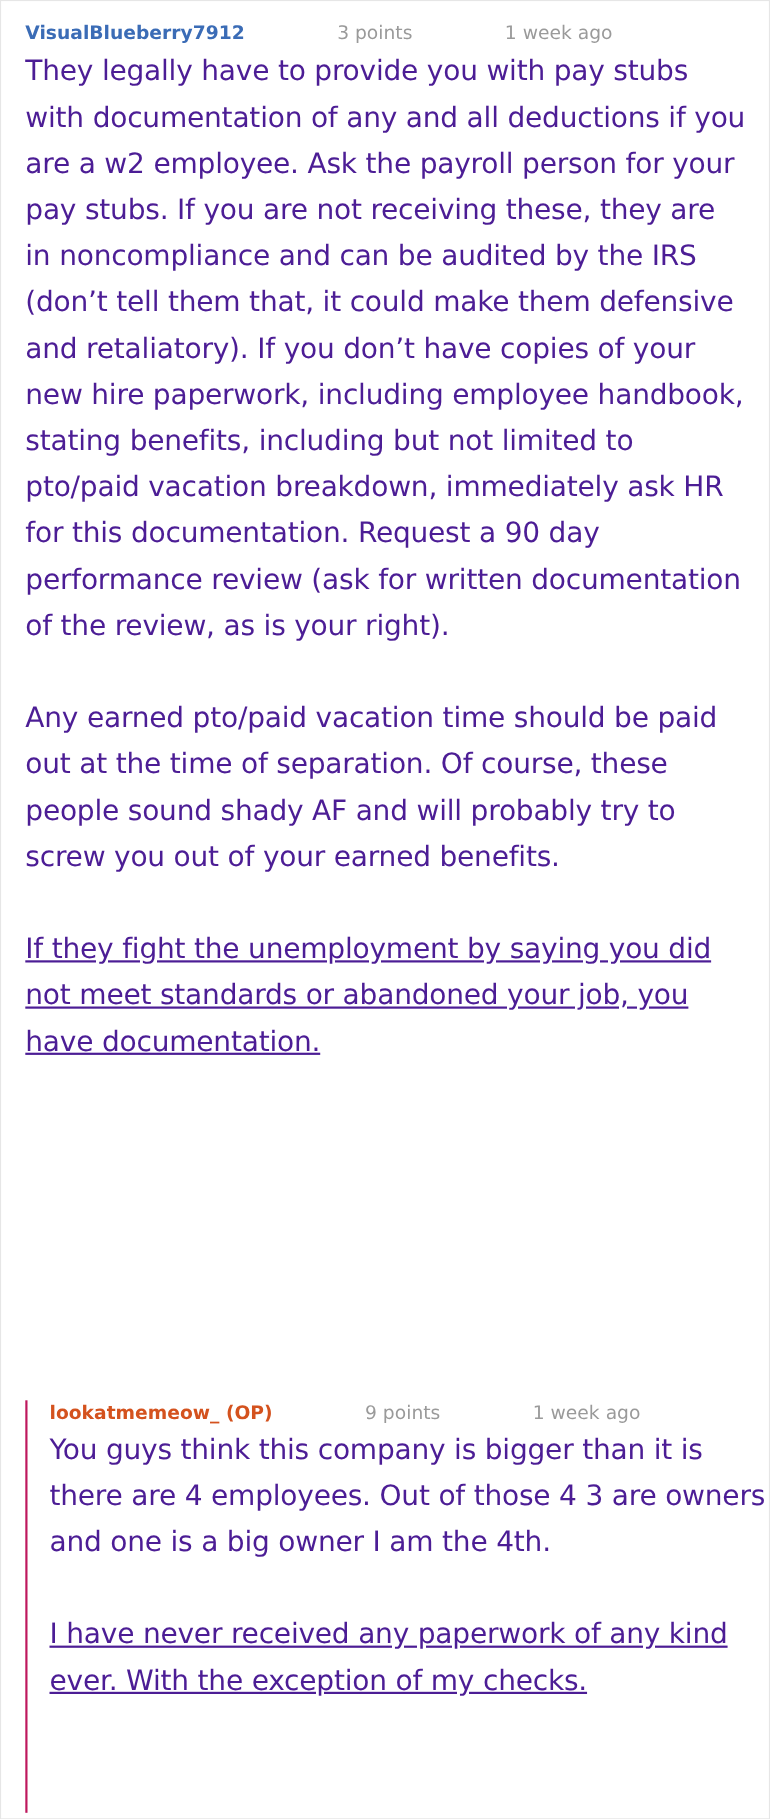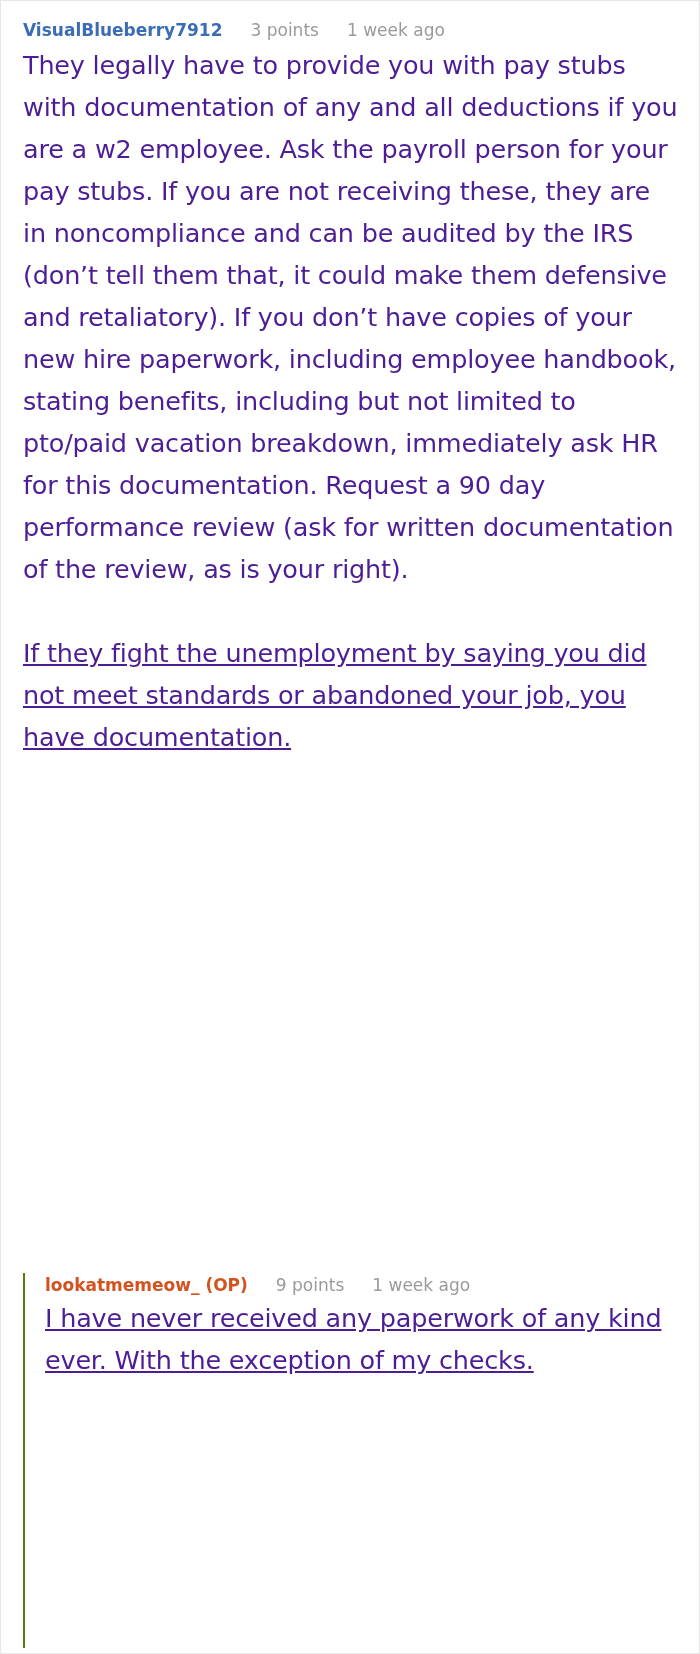--- a/index.html
+++ b/index.html
@@ -2,56 +2,58 @@
 <html><head>
   <meta charset="utf-8">
   <style>
     html, body { margin: 0; padding: 0; background: #ffffff; }
     body { width: 700px; height: 1654px; overflow: hidden; font-family: "DejaVu Sans", sans-serif; }
     .card {
       position: absolute; left: 0; top: 0; width: 698px; height: 1652px;
       border: 1px solid #e6e6e6; background: #fff; box-sizing: content-box;
     }
     .comment { position: absolute; left: 22px; right: 20px; top: 16px; }
-    .meta { display: flex; align-items: baseline; height: 26px; font-size: 17px; line-height: 26px; }
+    .meta { display: flex; align-items: baseline; height: 26px; font-size: 17px; line-height: 26px; gap: 44px; }
     .author { font-weight: bold; color: #3b6cb6; }
-    .points, .time { color: #9a9a9a; margin-left: 28px; }
+    .points, .time { color: #9a9a9a; margin-left: 40px; }
     .time { }
     .body { color: #4c1d95; font-size: 25.5px; line-height: 42px; margin-top: 1px; letter-spacing: -0.2px; }
     .body p { margin: 0 0 42px 0; }
     .body p:last-child { margin-bottom: 0; text-decoration: underline; }
     .reply {
       position: absolute; left: 22px; right: 0px; top: 1272px;
-      border-left: 2px solid #4d7c0f; padding-left: 20px; height: 375px;
+      border-left: 2px solid #be185d; padding-left: 20px; height: 375px;
     }
     .reply .author { color: #d4521e; }
     .reply .meta { height: 24px; line-height: 24px; font-size: 17px; }
     .reply .body { margin-top: 0; }
   </style>
 </head>
 <body>
 
 <div class="card">
 
   <div class="comment">
     <div class="meta">
       <span class="author">VisualBlueberry7912</span>
       <span class="points">3 points</span>
       <span class="time">1 week ago</span>
     </div>
     <div class="body">
       <p>They legally have to provide you with pay stubs with documentation of any and all deductions if you are a w2 employee. Ask the payroll person for your pay stubs. If you are not receiving these, they are in noncompliance and can be audited by the IRS (don’t tell them that, it could make them defensive and retaliatory). If you don’t have copies of your new hire paperwork, including employee handbook, stating benefits, including but not limited to pto/paid vacation breakdown, immediately ask HR for this documentation. Request a 90 day performance review (ask for written documentation of the review, as is your right).</p>
+      <p>Any earned pto/paid vacation time should be paid out at the time of separation. Of course, these people sound shady AF and will probably try to screw you out of your earned benefits.</p>
       <p>If they fight the unemployment by saying you did not meet standards or abandoned your job, you have documentation.</p>
     </div>
   </div>
 
   <div class="reply">
     <div class="meta">
       <span class="author">lookatmemeow_ (OP)</span>
       <span class="points">9 points</span>
       <span class="time">1 week ago</span>
     </div>
     <div class="body">
+      <p>You guys think this company is bigger than it is there are 4 employees. Out of those 4 3 are owners and one is a big owner I am the 4th.</p>
       <p>I have never received any paperwork of any kind ever. With the exception of my checks.</p>
     </div>
   </div>
 
 </div>
 
 </body></html>

